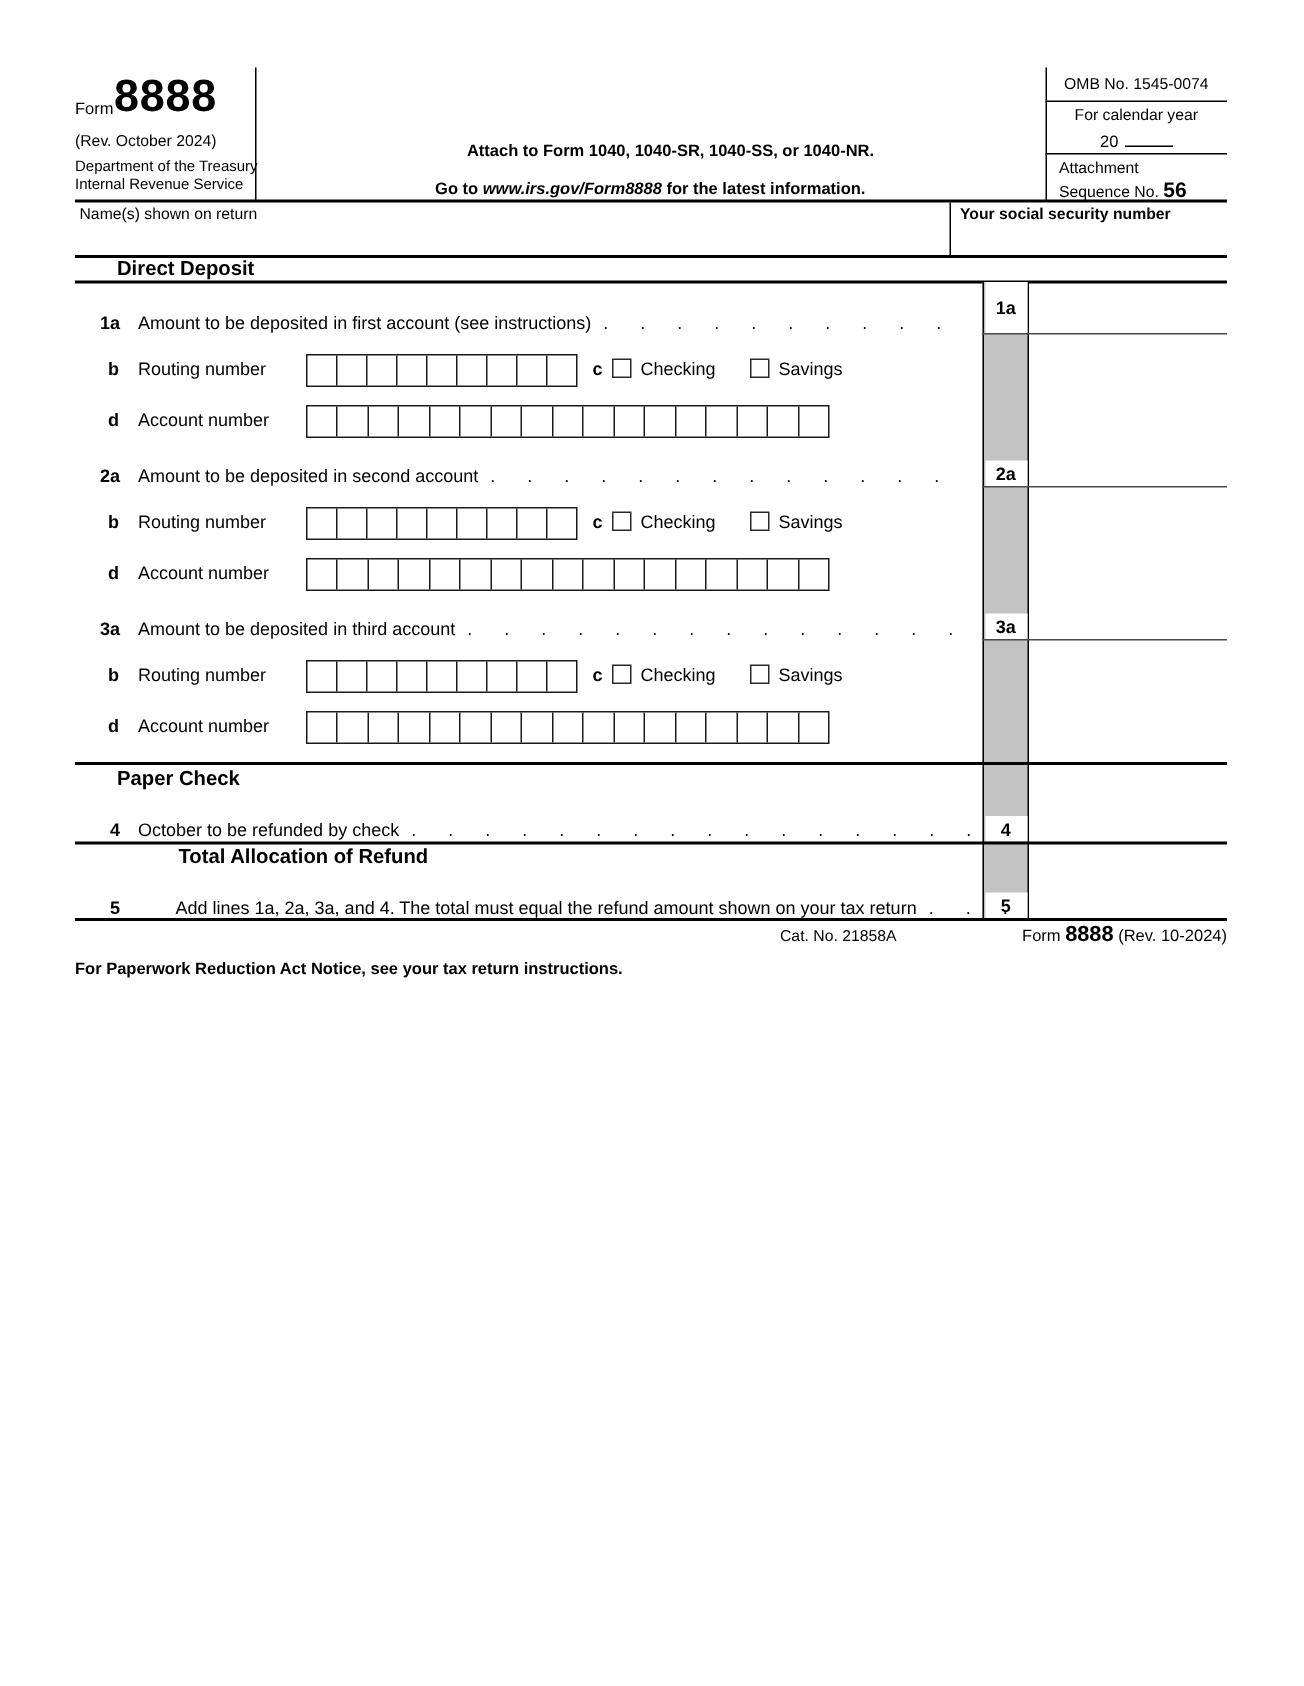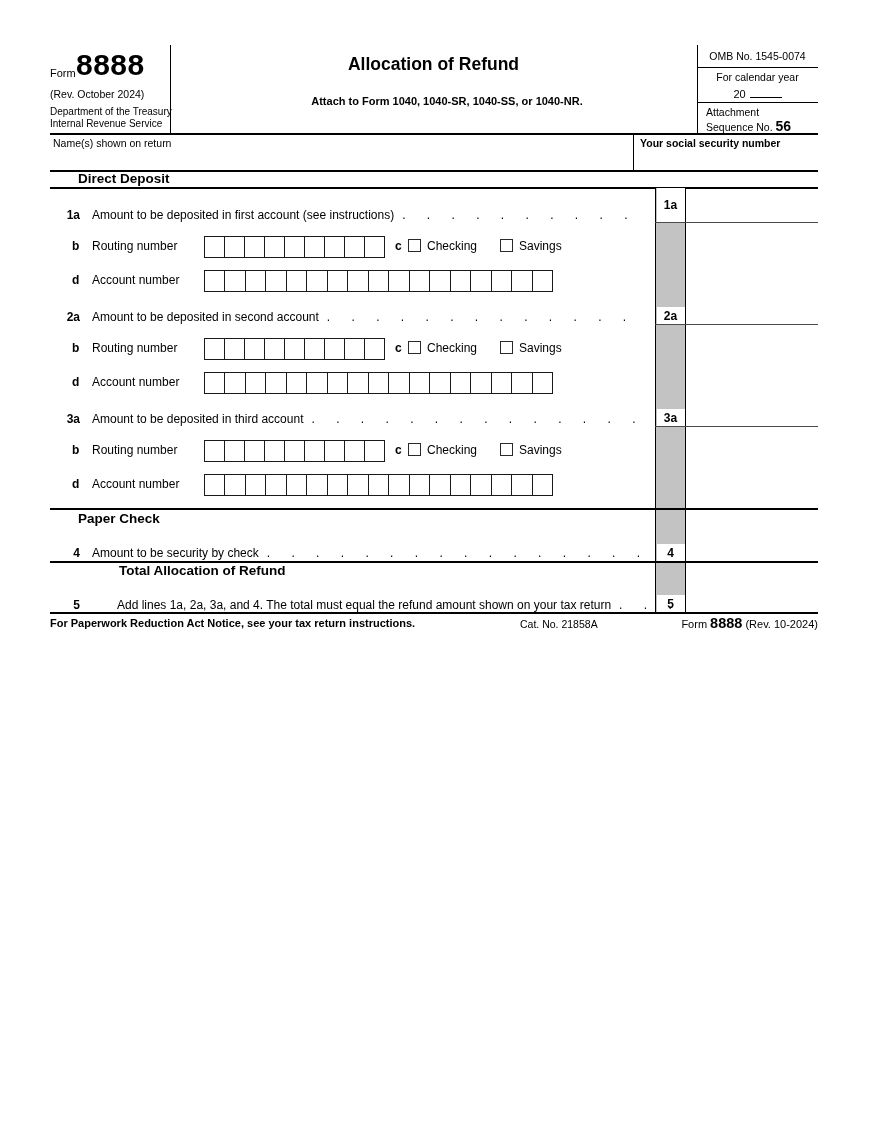--- a/index.html
+++ b/index.html
@@ -44,22 +44,22 @@
 <div class="page">
 
   <span class="abs fs11" style="left:50px; top:67px;">Form</span>
   <span class="abs bignum" style="left:76px; top:50px;">8888</span>
   <span class="abs fs105" style="left:50px; top:88px;">(Rev. October 2024)</span>
   <span class="abs fs10" style="left:50px; top:106px;">Department of the Treasury</span>
   <span class="abs fs10" style="left:50px; top:118px;">Internal Revenue Service</span>
 
   <div class="vline" style="left:170px; top:45px; height:89px;"></div>
 
-  <div class="abs center title" style="left:170px; top:54px; width:527px;">Allocation of Refund</div>
   <div class="abs center b fs11" style="left:170px; top:95px; width:527px;padding-left:27px;">Attach to Form 1040, 1040-SR, 1040-SS, or 1040-NR.</div>
+  <div class="abs center b fs11" style="left:170px; top:120px; width:527px;"><span>Go to </span><span class="i">www.irs.gov/Form8888</span><span> for the latest information.</span></div>
 
   <div class="vline" style="left:697px; top:45px; height:89px;"></div>
 
   <div class="abs center fs105" style="left:697px; top:50px; width:121px;">OMB No. 1545-0074</div>
   <div class="hline" style="left:697px; top:67px; width:121px; height:1px;"></div>
   <div class="abs center fs105" style="left:697px; top:71px; width:121px;">For calendar year</div>
   <div class="abs center fs11" style="left:697px; top:85px; width:121px;"><span>20</span><span class="yearblank"></span></div>
   <div class="hline" style="left:697px; top:102px; width:121px; height:1px;"></div>
   <div class="abs fs105" style="left:706px; top:106px;">Attachment</div>
   <div class="abs fs105" style="left:706px; top:118px;"><span>Sequence No.</span> <span class="b" style="font-size:14px;">56</span></div>
@@ -231,32 +231,32 @@
         <div class="cell"></div>
         <div class="cell"></div>
         <div class="cell"></div>
       </div>
   </div>
 
   <div class="hline" style="left:50px; top:508px; width:768px; height:2px;"></div>
   <span class="abs b fs13" style="left:50px; top:511px;">Paper Check</span>
   <span class="abs b fs12" style="left:50px; top:546px; width:30px; text-align:right;">4</span>
   <div class="leaderrow" style="left:92px; top:546px; width:556px;">
-      <span>Amount to be security by check</span>
+      <span>October to be refunded by check</span>
       <span class="leader">. . . . . . . . . . . . . . . . . . . . . . . . . . . . . . . . . . . . . . . .</span>
     </div>
 
   <div class="hline" style="left:50px; top:561px; width:768px; height:2px;"></div>
   <span class="abs b fs13" style="left:50px; top:563px;margin-left:41px;">Total Allocation of Refund</span>
   <span class="abs b fs12" style="left:50px; top:598px; width:30px; text-align:right;">5</span>
   <div class="leaderrow" style="left:92px; top:598px; width:556px;margin-left:25px;">
       <span>Add lines 1a, 2a, 3a, and 4. The total must equal the refund amount shown on your tax return</span>
       <span class="leader">. . . . . . . . . . . . . . . . . . . . . . . . . . . . . . . . . . . . . . . .</span>
     </div>
 
   <div class="hline" style="left:50px; top:612px; width:768px; height:2px;"></div>
 
-  <span class="abs b fs11" style="left:50px; top:617px;">For Paperwork Reduction Act Notice, see your tax return instructions.</span>
+  <span class="abs b fs11" style="left:50px; top:640px;">For Paperwork Reduction Act Notice, see your tax return instructions.</span>
   <span class="abs fs105" style="left:520px; top:618px;">Cat. No. 21858A</span>
   <div class="abs fs11" style="left:618px; top:615px; width:200px; text-align:right;"><span>Form</span> <span class="b" style="font-size:14.5px;">8888</span> <span>(Rev. 10-2024)</span></div>
 
 
 </div>
 
 </body></html>

